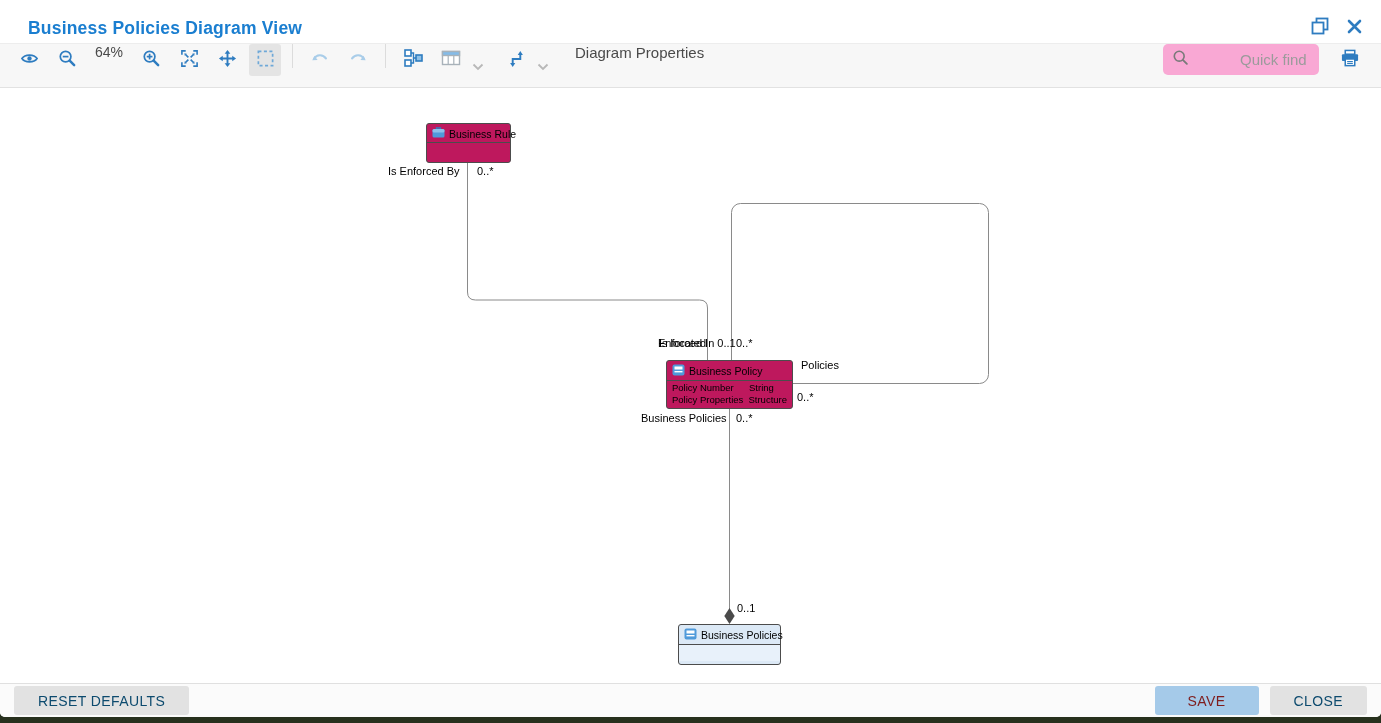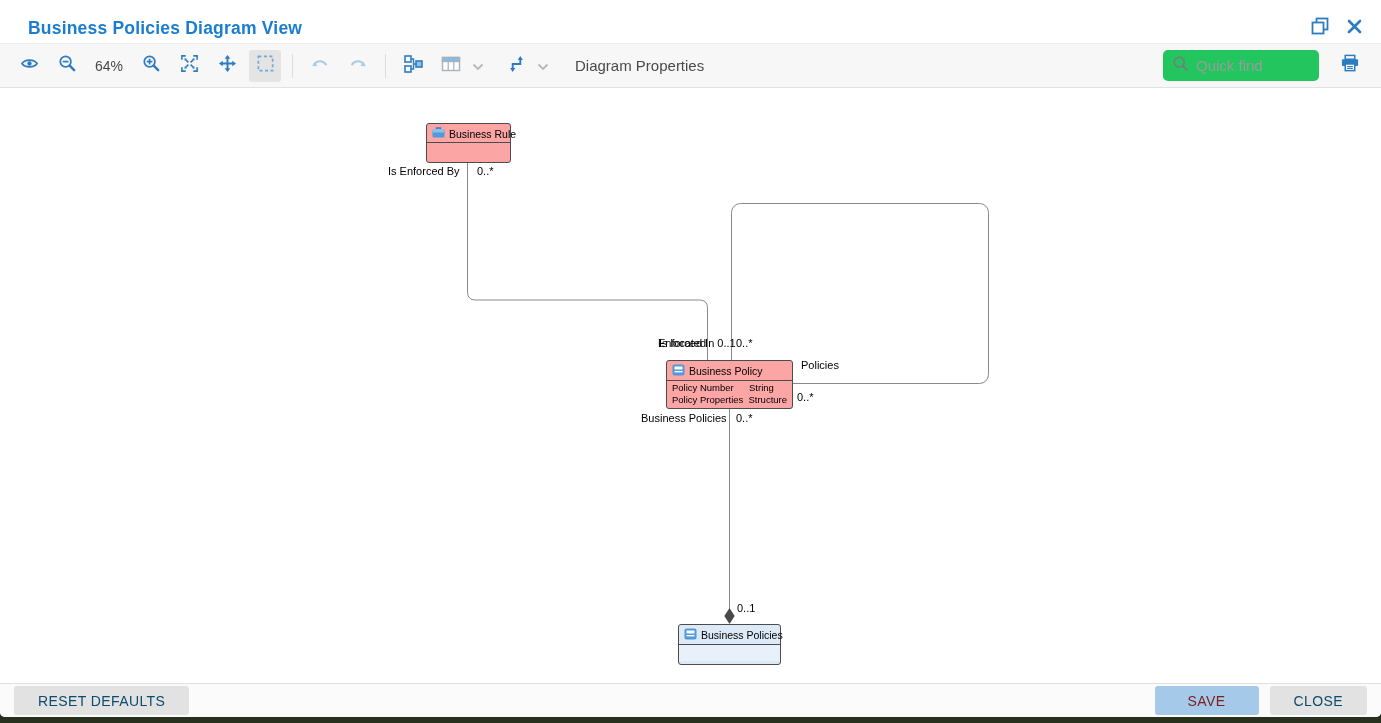--- a/index.html
+++ b/index.html
@@ -13,40 +13,40 @@
   
   .hdr { height:44px; background:#fff; display:flex; align-items:center;
     padding:13px 14px 0 28px; border-bottom:1px solid #ededed; flex:0 0 auto; }
   .hdr-title { font-size:17.5px; font-weight:bold; color:#1a7ed0; letter-spacing:.2px; }
   .hdr-sp { flex:1; }
   .hbtn { width:26px; height:26px; display:flex; align-items:center; justify-content:center;
     cursor:pointer; margin-left:8px; }
 
   
   .tbar { height:44px; background:#f7f7f7; border-bottom:1px solid #e2e2e2;
-    display:flex; align-items:center; padding:0 12px 0 10px; flex:0 0 auto; }
+    display:flex; padding:0 12px 0 10px; flex:0 0 auto; }
   .tbtn { height:32px; min-width:32px; display:flex; align-items:center; justify-content:center;
     margin:0 3px; border-radius:3px; cursor:pointer; }
   .tbtn.active { background:#e4e4e4; }
   .tsep { width:1px; height:24px; background:#dcdcdc; margin:0 8px; }
   .tzoom { font-size:14px; color:#4a4a4a; margin:0 6px; min-width:34px; text-align:center; }
   .tlabel { font-size:15px; color:#4a4a4a; margin-left:24px; }
   .tsp { flex:1; }
-  .qfind { width:156px; height:31px; background:#22c55e; border-radius:5px;
-    display:flex; align-items:center; padding:0 9px; margin-right:12px; }
+  .qfind { width:156px; height:31px; background:#f9a8d4; border-radius:5px;
+    display:flex; align-items:center; padding:0 9px; margin-right:12px;gap:44px; }
   .qfind input { border:none; outline:none; background:transparent; width:110px;
     font-size:15px; color:#555; margin-left:7px; font-family:"Liberation Sans",sans-serif; }
   .qfind input::placeholder { color:#9b9b9b; }
   .chev { margin-left:2px; margin-right:2px; display:flex; align-items:center; }
 
   
   .canvas { position:relative; flex:1 1 auto; background:#fff; overflow:hidden; }
   .wires { position:absolute; left:0; top:0; }
   .dlabel { position:absolute; font-size:11px; color:#000; white-space:nowrap; line-height:12px; }
-  .node { position:absolute; background:#fca5a5; border:1px solid #4c4c4c; border-radius:3px; }
+  .node { position:absolute; background:#be185d; border:1px solid #4c4c4c; border-radius:3px; }
   .node-hd { display:flex; align-items:center; gap:4px; padding:3px 5px 2px 5px;
     border-bottom:1px solid #4c4c4c; font-size:10.5px; color:#000; white-space:nowrap; }
   .node-bd { min-height:16px; }
   .attr-row { display:flex; font-size:9.5px; color:#000; padding:1px 5px 0 5px; white-space:nowrap; }
   .attr-name { width:77px; }
   .sel { background:#dce9f6; }
   .sel .node-bd { background:#e8f1fa; }
 
   
   .ftr { height:34px; background:#fbfbfb; border-top:1px solid #e0e0e0;

